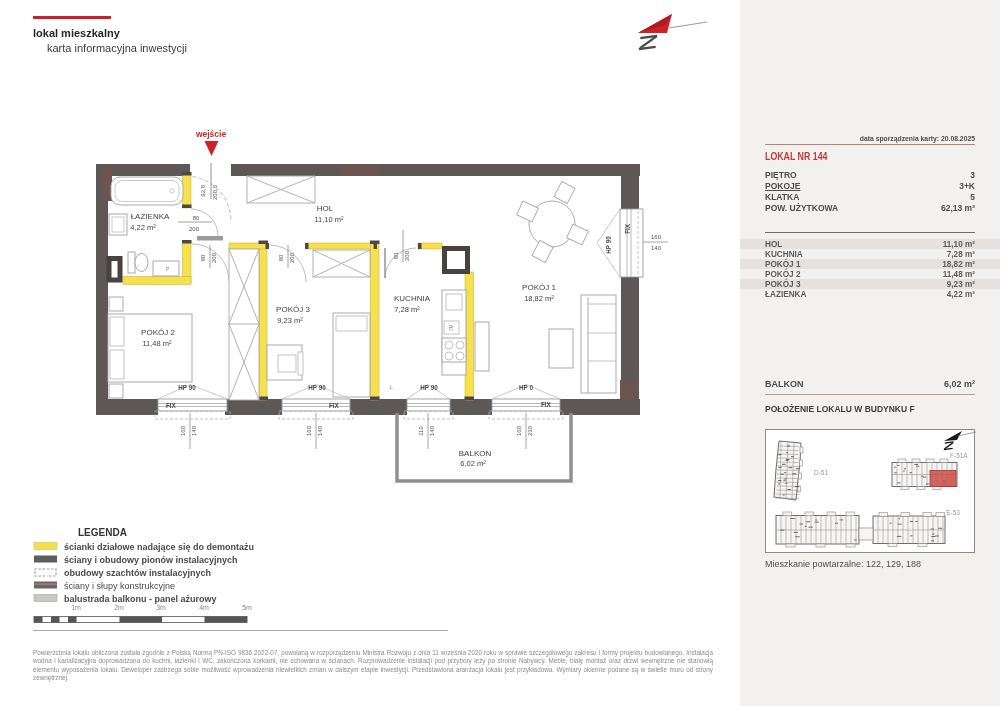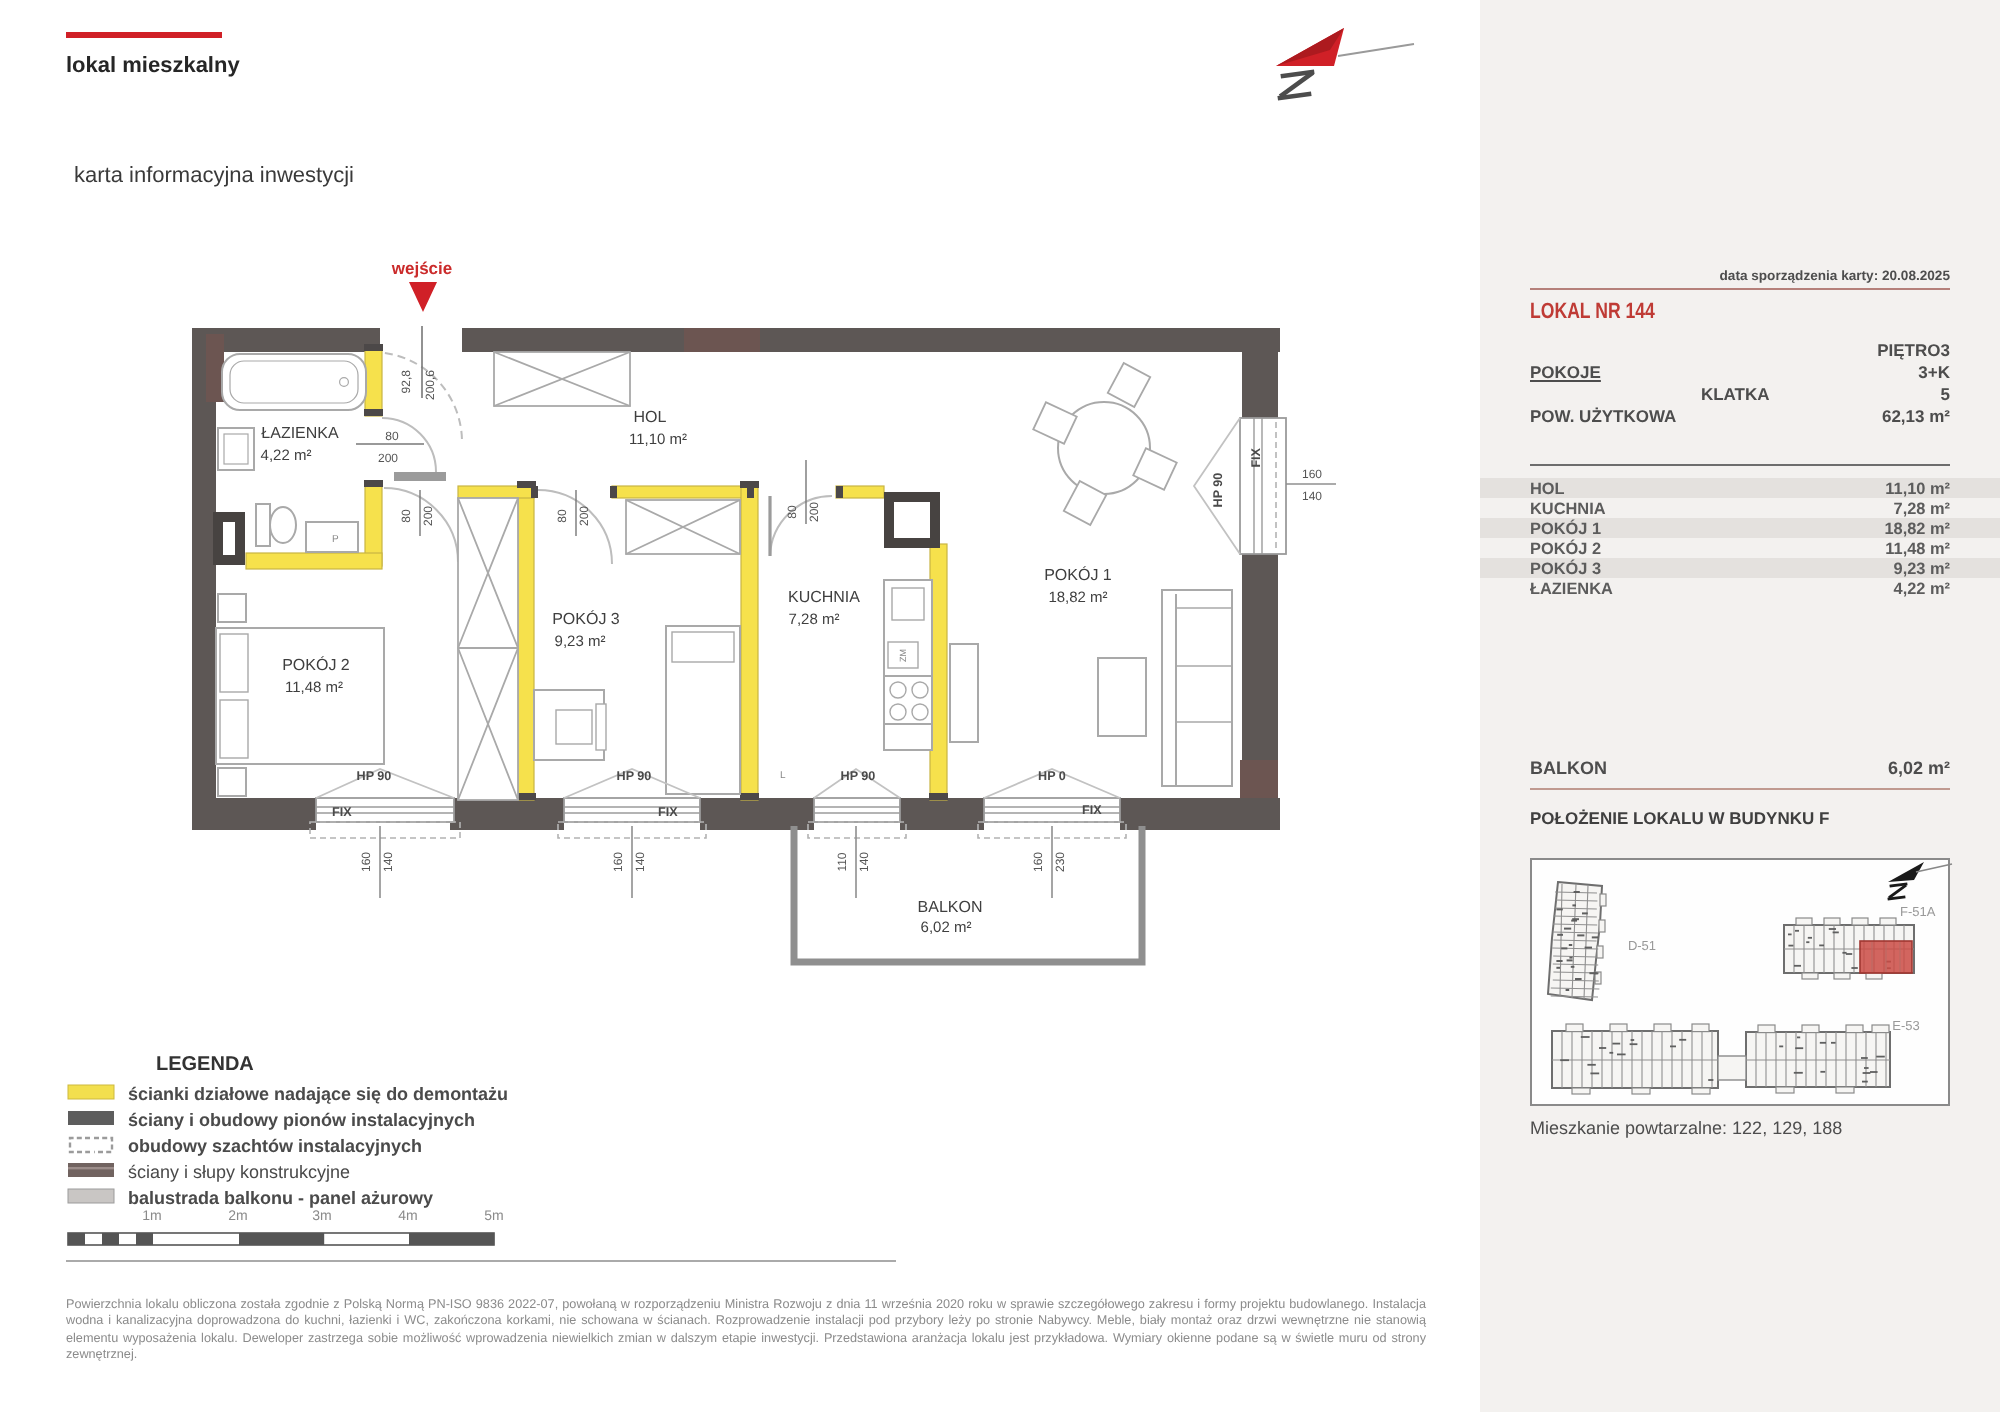--- a/index.html
+++ b/index.html
@@ -12,30 +12,30 @@
   .stripe { position:absolute; left:740px; width:260px; height:10px; background:#e4e1de; }
   .lrow { position:absolute; left:765px; width:210px; font-size:8.2px; font-weight:bold; color:#5c5c5c; }
   .lrow .v { float:right; }
 </style>
 </head>
 <body>
 <div id="page">
 
 <div class="abs" style="left:33px; top:16px; width:78px; height:3px; background:#d02027;"></div>
 <div class="abs" style="left:33px; top:27px; font-size:11px; font-weight:bold; color:#262626;">lokal mieszkalny</div>
-<div class="abs" style="left:37px; top:42px; font-size:11px; color:#3a3a3a;margin-top:40px;">karta informacyjna inwestycji</div>
+<div class="abs" style="left:47px; top:42px; font-size:11px; color:#3a3a3a;">karta informacyjna inwestycji</div>
 
 <div id="rpanel"></div>
 <div class="abs" style="left:765px; top:135px; width:210px; font-size:6.8px; font-weight:bold; color:#4d4d4d; text-align:right;">data sporządzenia karty: 20.08.2025</div>
 <div class="abs" style="left:765px; top:144px; width:210px; height:1px; background:#b5807a;"></div>
 <div class="abs" style="left:765px; top:150px; font-size:11px; font-weight:bold; color:#bf3b35; transform:scaleX(0.8); transform-origin:left;">LOKAL NR 144</div>
 
-<div class="rrow" style="top:170px;text-align:right;">PIĘTRO<span class="v">3</span></div>
+<div class="rrow" style="top:170px;">PIĘTRO<span class="v">3</span></div>
 <div class="rrow" style="top:181px;text-decoration:underline;">POKOJE<span class="v">3+K</span></div>
-<div class="rrow" style="top:192px;text-align:center;">KLATKA<span class="v">5</span></div>
+<div class="rrow" style="top:192px;">KLATKA<span class="v">5</span></div>
 <div class="rrow" style="top:203px;">POW. UŻYTKOWA<span class="v">62,13 m²</span></div>
 
 <div class="abs" style="left:765px; top:232px; width:210px; height:1px; background:#6d6d6d;"></div>
 
 <div class="stripe" style="top:239px;"></div>
 <div class="stripe" style="top:259px;"></div>
 <div class="stripe" style="top:279px;"></div>
 <div class="lrow" style="top:240px;">HOL<span class="v">11,10 m²</span></div>
 <div class="lrow" style="top:250px;">KUCHNIA<span class="v">7,28 m²</span></div>
 <div class="lrow" style="top:260px;">POKÓJ 1<span class="v">18,82 m²</span></div>

